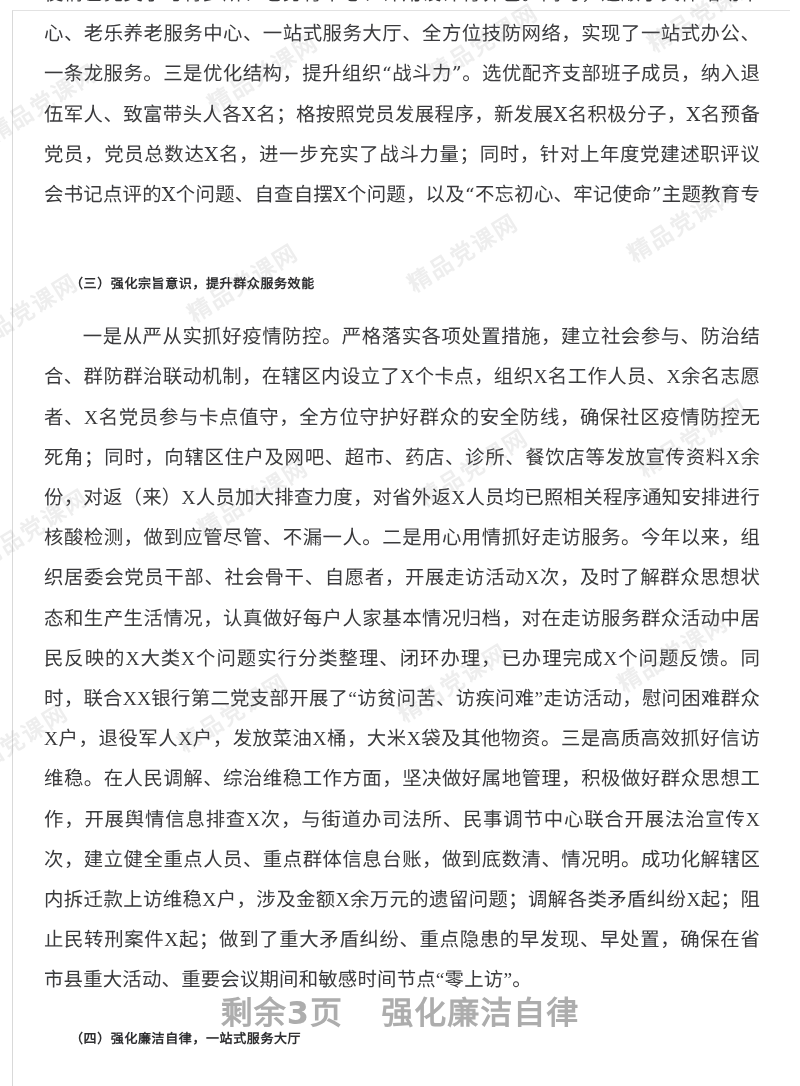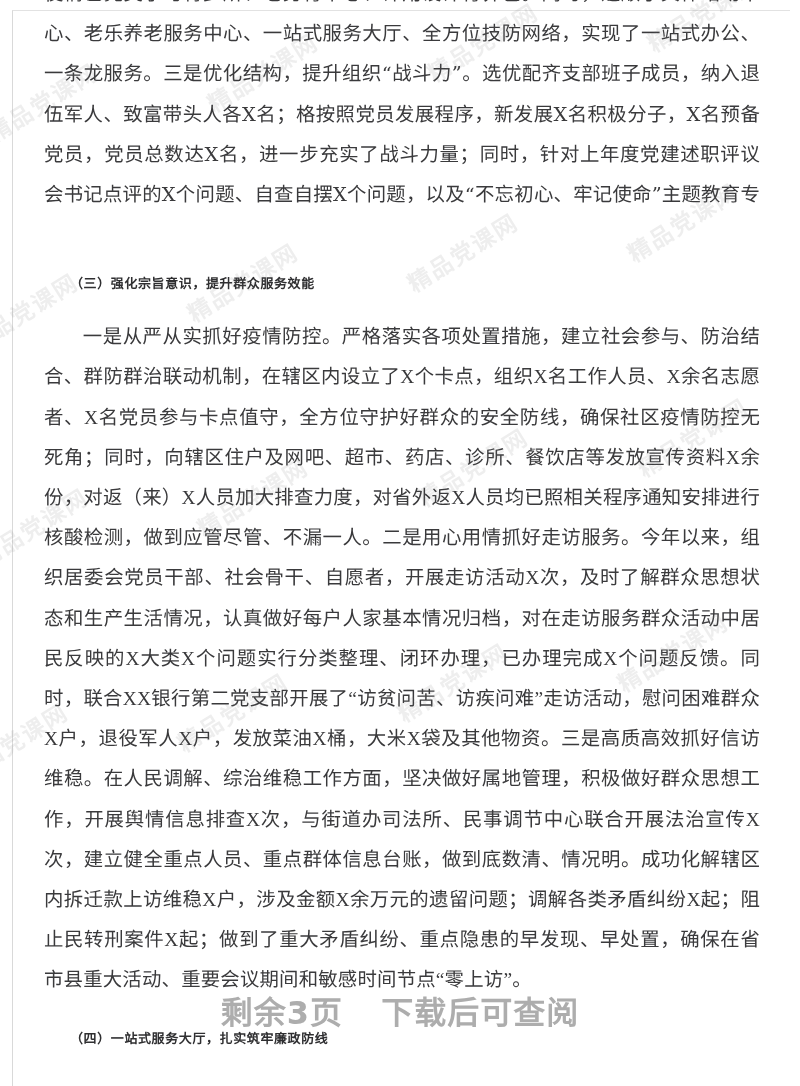--- a/index.html
+++ b/index.html
@@ -159,24 +159,24 @@
     <div class="spacer-md"></div>
 
     <h2 class="heading">（三）强化宗旨意识，提升群众服务效能</h2>
 
     <div class="spacer-sm"></div>
 
     <p class="para indent">一是从严从实抓好疫情防控。严格落实各项处置措施，建立社会参与、防治结合、群防群治联动机制，在辖区内设立了X个卡点，组织X名工作人员、X余名志愿者、X名党员参与卡点值守，全方位守护好群众的安全防线，确保社区疫情防控无死角；同时，向辖区住户及网吧、超市、药店、诊所、餐饮店等发放宣传资料X余份，对返（来）X人员加大排查力度，对省外返X人员均已照相关程序通知安排进行核酸检测，做到应管尽管、不漏一人。二是用心用情抓好走访服务。今年以来，组织居委会党员干部、社会骨干、自愿者，开展走访活动X次，及时了解群众思想状态和生产生活情况，认真做好每户人家基本情况归档，对在走访服务群众活动中居民反映的X大类X个问题实行分类整理、闭环办理，已办理完成X个问题反馈。同时，联合XX银行第二党支部开展了“访贫问苦、访疾问难”走访活动，慰问困难群众X户，退役军人X户，发放菜油X桶，大米X袋及其他物资。三是高质高效抓好信访维稳。在人民调解、综治维稳工作方面，坚决做好属地管理，积极做好群众思想工作，开展舆情信息排查X次，与街道办司法所、民事调节中心联合开展法治宣传X次，建立健全重点人员、重点群体信息台账，做到底数清、情况明。成功化解辖区内拆迁款上访维稳X户，涉及金额X余万元的遗留问题；调解各类矛盾纠纷X起；阻止民转刑案件X起；做到了重大矛盾纠纷、重点隐患的早发现、早处置，确保在省市县重大活动、重要会议期间和敏感时间节点“零上访”。</p>
 
     <div class="spacer-md"></div>
 
-    <h2 class="heading">（四）一站式服务大厅，扎实筑牢廉政防线</h2>
+    <h2 class="heading">（四）强化廉洁自律，一站式服务大厅</h2>
   </div>
 
   <div class="cta-banner">
     <div class="cta-text">
       <span>剩余3页</span>
       <span class="cta-gap"></span>
-      <span>下载后可查阅</span>
+      <span>强化廉洁自律</span>
     </div>
   </div>
 
 </div>
 
 </body></html>

